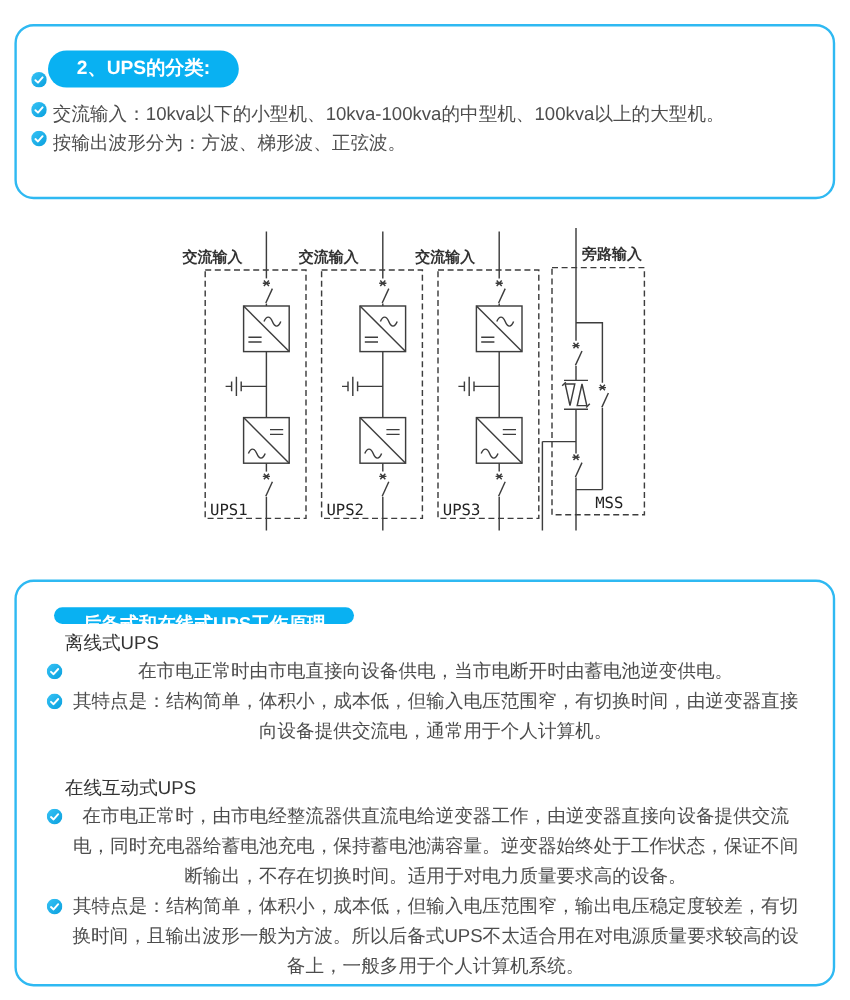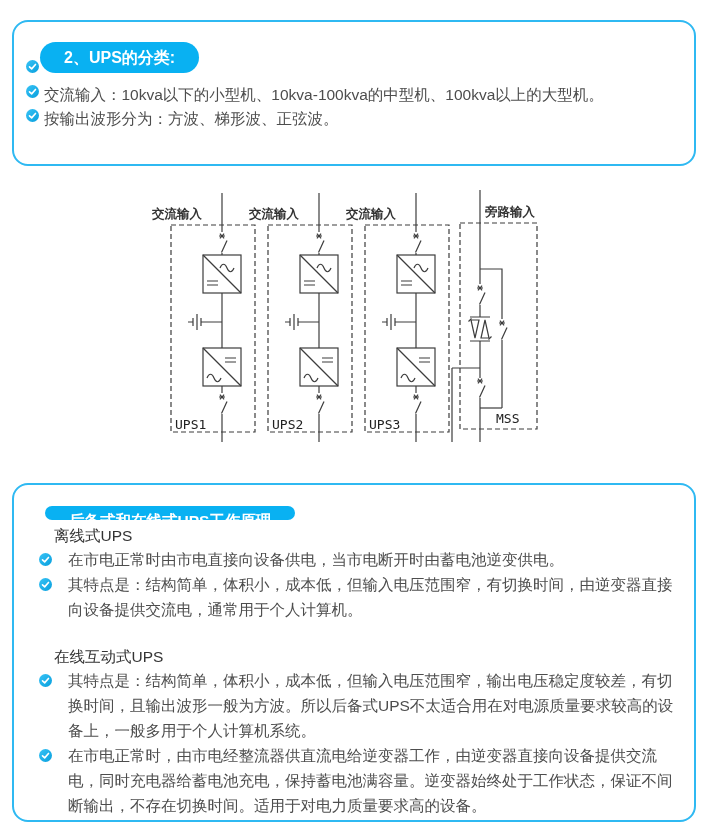--- a/index.html
+++ b/index.html
@@ -44,21 +44,21 @@
   }
   .list1 { left: 26px; top: 60px; width: 660px; }
   .list1 li { height: 24.5px; align-items: center; gap: 5px; }
   .list1 .txt { font-size: 15.5px; color: #4d4d4d; white-space: nowrap; }
   .p2-heading {
     position: absolute; left: 54px;
     font-size: 15.5px; font-weight: 400; color: #333333;
     z-index: 2;
   }
   .list2 { left: 39px; width: 640px; }
-  .list2 li { gap: 16px; margin-bottom: 0; }
+  .list2 li { gap: 2px; margin-bottom: 0; text-align: center; }
   .list2 .ck { margin-top: 6px; }
   .list2 .txt {
     font-size: 15.5px; line-height: 25px; color: #4d4d4d;
     width: 618px; display: block;
   }
   .diagram {
     position: absolute; left: 144px; top: 190px;
     width: 410px; height: 262px;
   }
   svg text.cjk-label {
@@ -201,22 +201,22 @@
   </li>
 </ul>
 
 <div class="p2-heading" style="top:647px">在线互动式UPS</div>
 <ul class="checklist list2" style="top:668px">
   <li>
     <svg class="ck" viewBox="0 0 20 20">
         <circle cx="10" cy="10" r="10" fill="url(#ckgrad)"></circle>
         <path d="M5.4 10.6 L8.7 13.6 L14.6 6.9" stroke="#ffffff" stroke-width="2.5" fill="none" stroke-linecap="round" stroke-linejoin="round"></path>
       </svg>
+    <span class="txt">在市电正常时，由市电经整流器供直流电给逆变器工作，由逆变器直接向设备提供交流电，同时充电器给蓄电池充电，保持蓄电池满容量。逆变器始终处于工作状态，保证不间断输出，不存在切换时间。适用于对电力质量要求高的设备。</span>
+  </li>
+  <li>
+    <svg class="ck" viewBox="0 0 20 20">
+        <circle cx="10" cy="10" r="10" fill="url(#ckgrad)"></circle>
+        <path d="M5.4 10.6 L8.7 13.6 L14.6 6.9" stroke="#ffffff" stroke-width="2.5" fill="none" stroke-linecap="round" stroke-linejoin="round"></path>
+      </svg>
     <span class="txt">其特点是：结构简单，体积小，成本低，但输入电压范围窄，输出电压稳定度较差，有切换时间，且输出波形一般为方波。所以后备式UPS不太适合用在对电源质量要求较高的设备上，一般多用于个人计算机系统。</span>
   </li>
-  <li>
-    <svg class="ck" viewBox="0 0 20 20">
-        <circle cx="10" cy="10" r="10" fill="url(#ckgrad)"></circle>
-        <path d="M5.4 10.6 L8.7 13.6 L14.6 6.9" stroke="#ffffff" stroke-width="2.5" fill="none" stroke-linecap="round" stroke-linejoin="round"></path>
-      </svg>
-    <span class="txt">在市电正常时，由市电经整流器供直流电给逆变器工作，由逆变器直接向设备提供交流电，同时充电器给蓄电池充电，保持蓄电池满容量。逆变器始终处于工作状态，保证不间断输出，不存在切换时间。适用于对电力质量要求高的设备。</span>
-  </li>
 </ul>
 
 </body></html>

